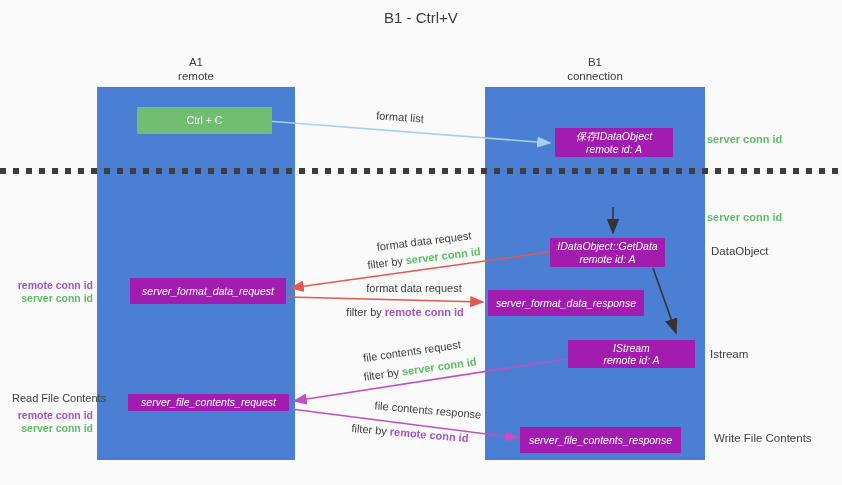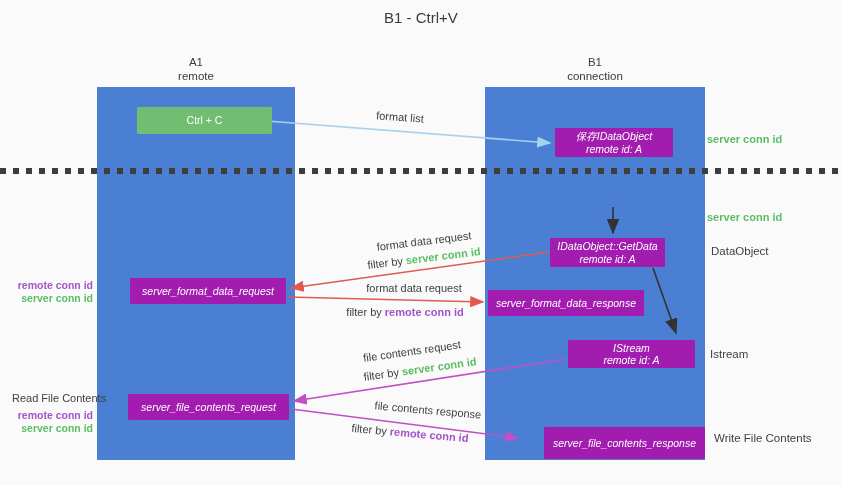--- a/index.html
+++ b/index.html
@@ -105,25 +105,25 @@
 
   <div class="node orange" style="left:130px;top:278px;width:156px;height:26px;">
     <div>server_format_data_request</div>
   </div>
 
   <div class="node orange" style="left:568px;top:340px;width:127px;height:28px;">
     <div>IStream</div>
     <div>remote id: A</div>
   </div>
 
-  <div class="node orange" style="left:128px;top:394px;width:161px;height:26px;">
+  <div class="node orange" style="left:128px;top:394px;width:161px;height:17px;">
     <div>server_file_contents_request</div>
   </div>
 
-  <div class="node orange" style="left:544px;top:427px;width:161px;height:32px;justify-content:center;">
+  <div class="node orange" style="left:520px;top:427px;width:161px;height:26px;justify-content:center;">
     <div>server_file_contents_response</div>
   </div>
 
   <div class="lbl green-t" style="left:707px;top:133px;">server conn id</div>
   <div class="lbl green-t" style="left:707px;top:211px;">server conn id</div>
   <div class="lbl dark-t" style="left:711px;top:245px;font-size:11.5px;">DataObject</div>
   <div class="lbl dark-t" style="left:710px;top:348px;font-size:11.5px;">Istream</div>
   <div class="lbl dark-t" style="left:714px;top:432px;font-size:11.5px;">Write File Contents</div>
 
   <div class="pair" style="left:8px;top:279px;">

